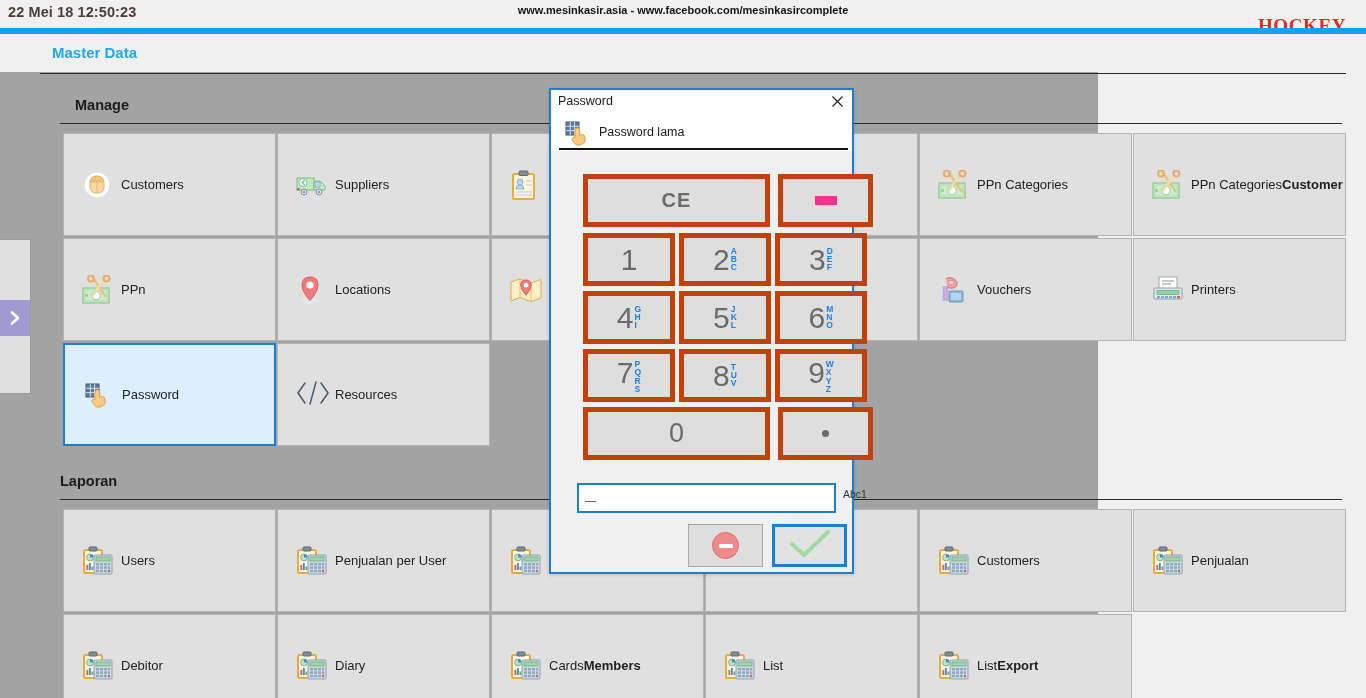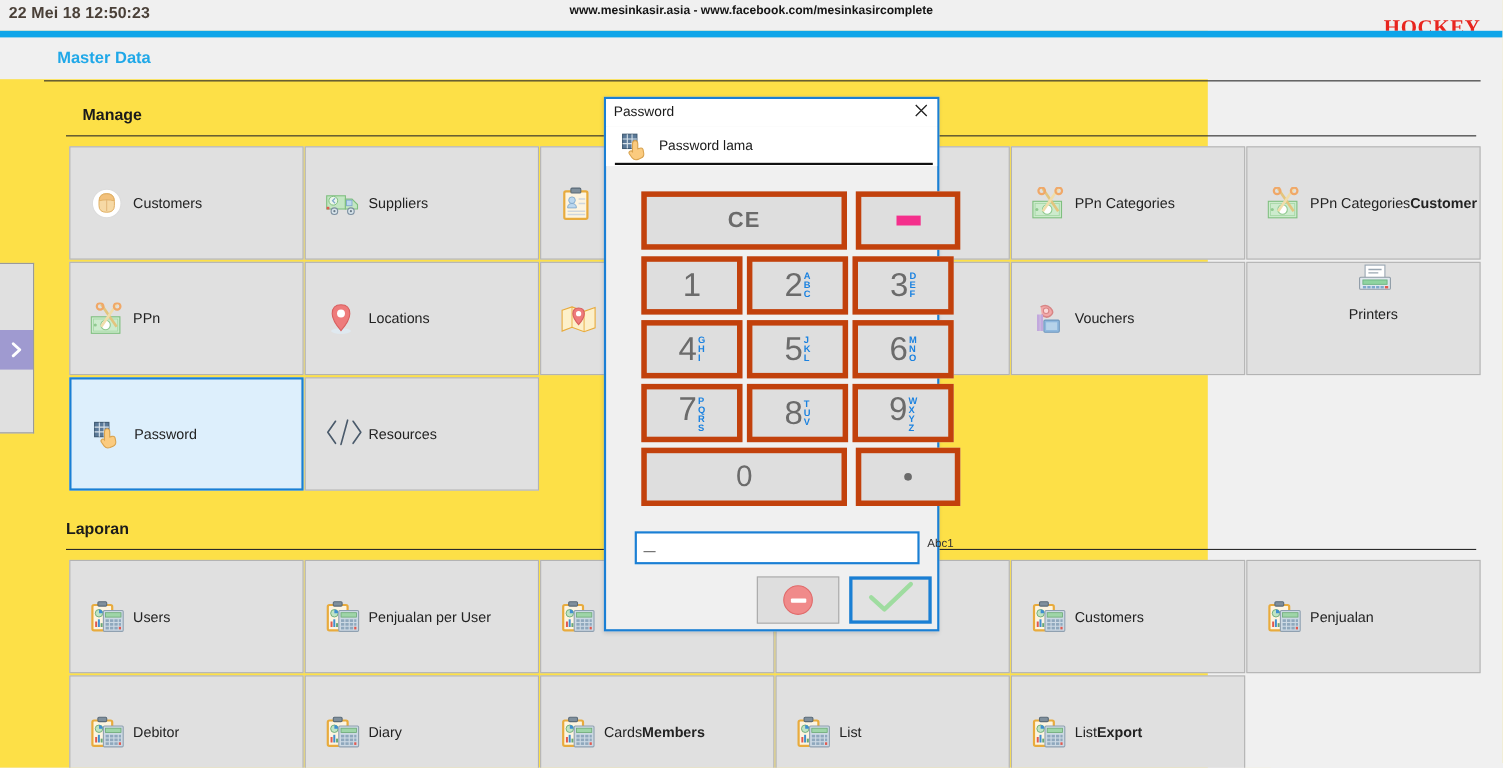--- a/index.html
+++ b/index.html
@@ -2,21 +2,21 @@
 <html><head>
 <meta charset="utf-8">
 <style>
   * { box-sizing: border-box; margin:0; padding:0; }
   html,body {
     width:1366px; height:698px; overflow:hidden;
     background:#f0f0f0;
     font-family:"Liberation Sans", sans-serif;
     -webkit-font-smoothing:antialiased;
   }
-  #root { position:relative; width:1098px; height:698px; background:#fde047; }
+  #root { position:relative; width:1098px; height:698px; background:#a3a3a3; }
 
   
   .topbar { position:absolute; left:0; top:0; width:1366px; height:28px; background:#f0f0f0; }
   .topbar-date {
     position:absolute; left:8px; top:4px;
     font-size:14.5px; font-weight:bold; color:#4a4038; letter-spacing:.1px;
   }
   .topbar-url {
     position:absolute; left:0; top:4px; width:1366px; text-align:center;
     font-size:11px; font-weight:bold; color:#141414;
@@ -268,21 +268,21 @@
       <div class="tile" style="left: 919px; top: 238px;">
         <div class="tile-ico"><svg width="30" height="30" viewBox="0 0 30 30">
       <rect x="11" y="16" width="14" height="11" rx="1" fill="#8fb8de" stroke="#6f98be"></rect>
       <rect x="13" y="18" width="10" height="7" fill="#b6d3ea"></rect>
       <path d="M8 4 q5-3 9 1 q4 4 0 7 q-4 3-8-1" fill="#f2a8a8" stroke="#d78585" stroke-width="1.4"></path>
       <path d="M6 11 v15 M9 11 v15" stroke="#c2a8dd" stroke-width="2.6" fill="none"></path>
       <circle cx="13" cy="7.5" r="2.5" fill="#fbd9d9" stroke="#d78585"></circle>
     </svg></div>
         <div class="tile-label">Vouchers</div>
       </div>
-      <div class="tile" style="left: 1133px; top: 238px; flex-direction: column;">
+      <div class="tile" style="left: 1133px; top: 238px;">
         <div class="tile-ico"><svg width="32" height="30" viewBox="0 0 32 30">
       <rect x="7" y="2" width="18" height="12" fill="#fff" stroke="#9aa7b2"></rect>
       <g stroke="#9aa7b2" stroke-width="1.2">
               <line x1="10" y1="6" x2="22" y2="6"></line>
               <line x1="10" y1="9" x2="19" y2="9"></line>
             </g>
       <rect x="2" y="13" width="28" height="11" rx="1" fill="#dfe7ee" stroke="#8e9ba6"></rect>
       <rect x="5" y="15.5" width="22" height="4" fill="#8fd4a0" stroke="#6bb381" stroke-width=".8"></rect>
       <g>
               <rect x="5" y="21" width="3" height="2.2" fill="#7fa8cc"></rect>

